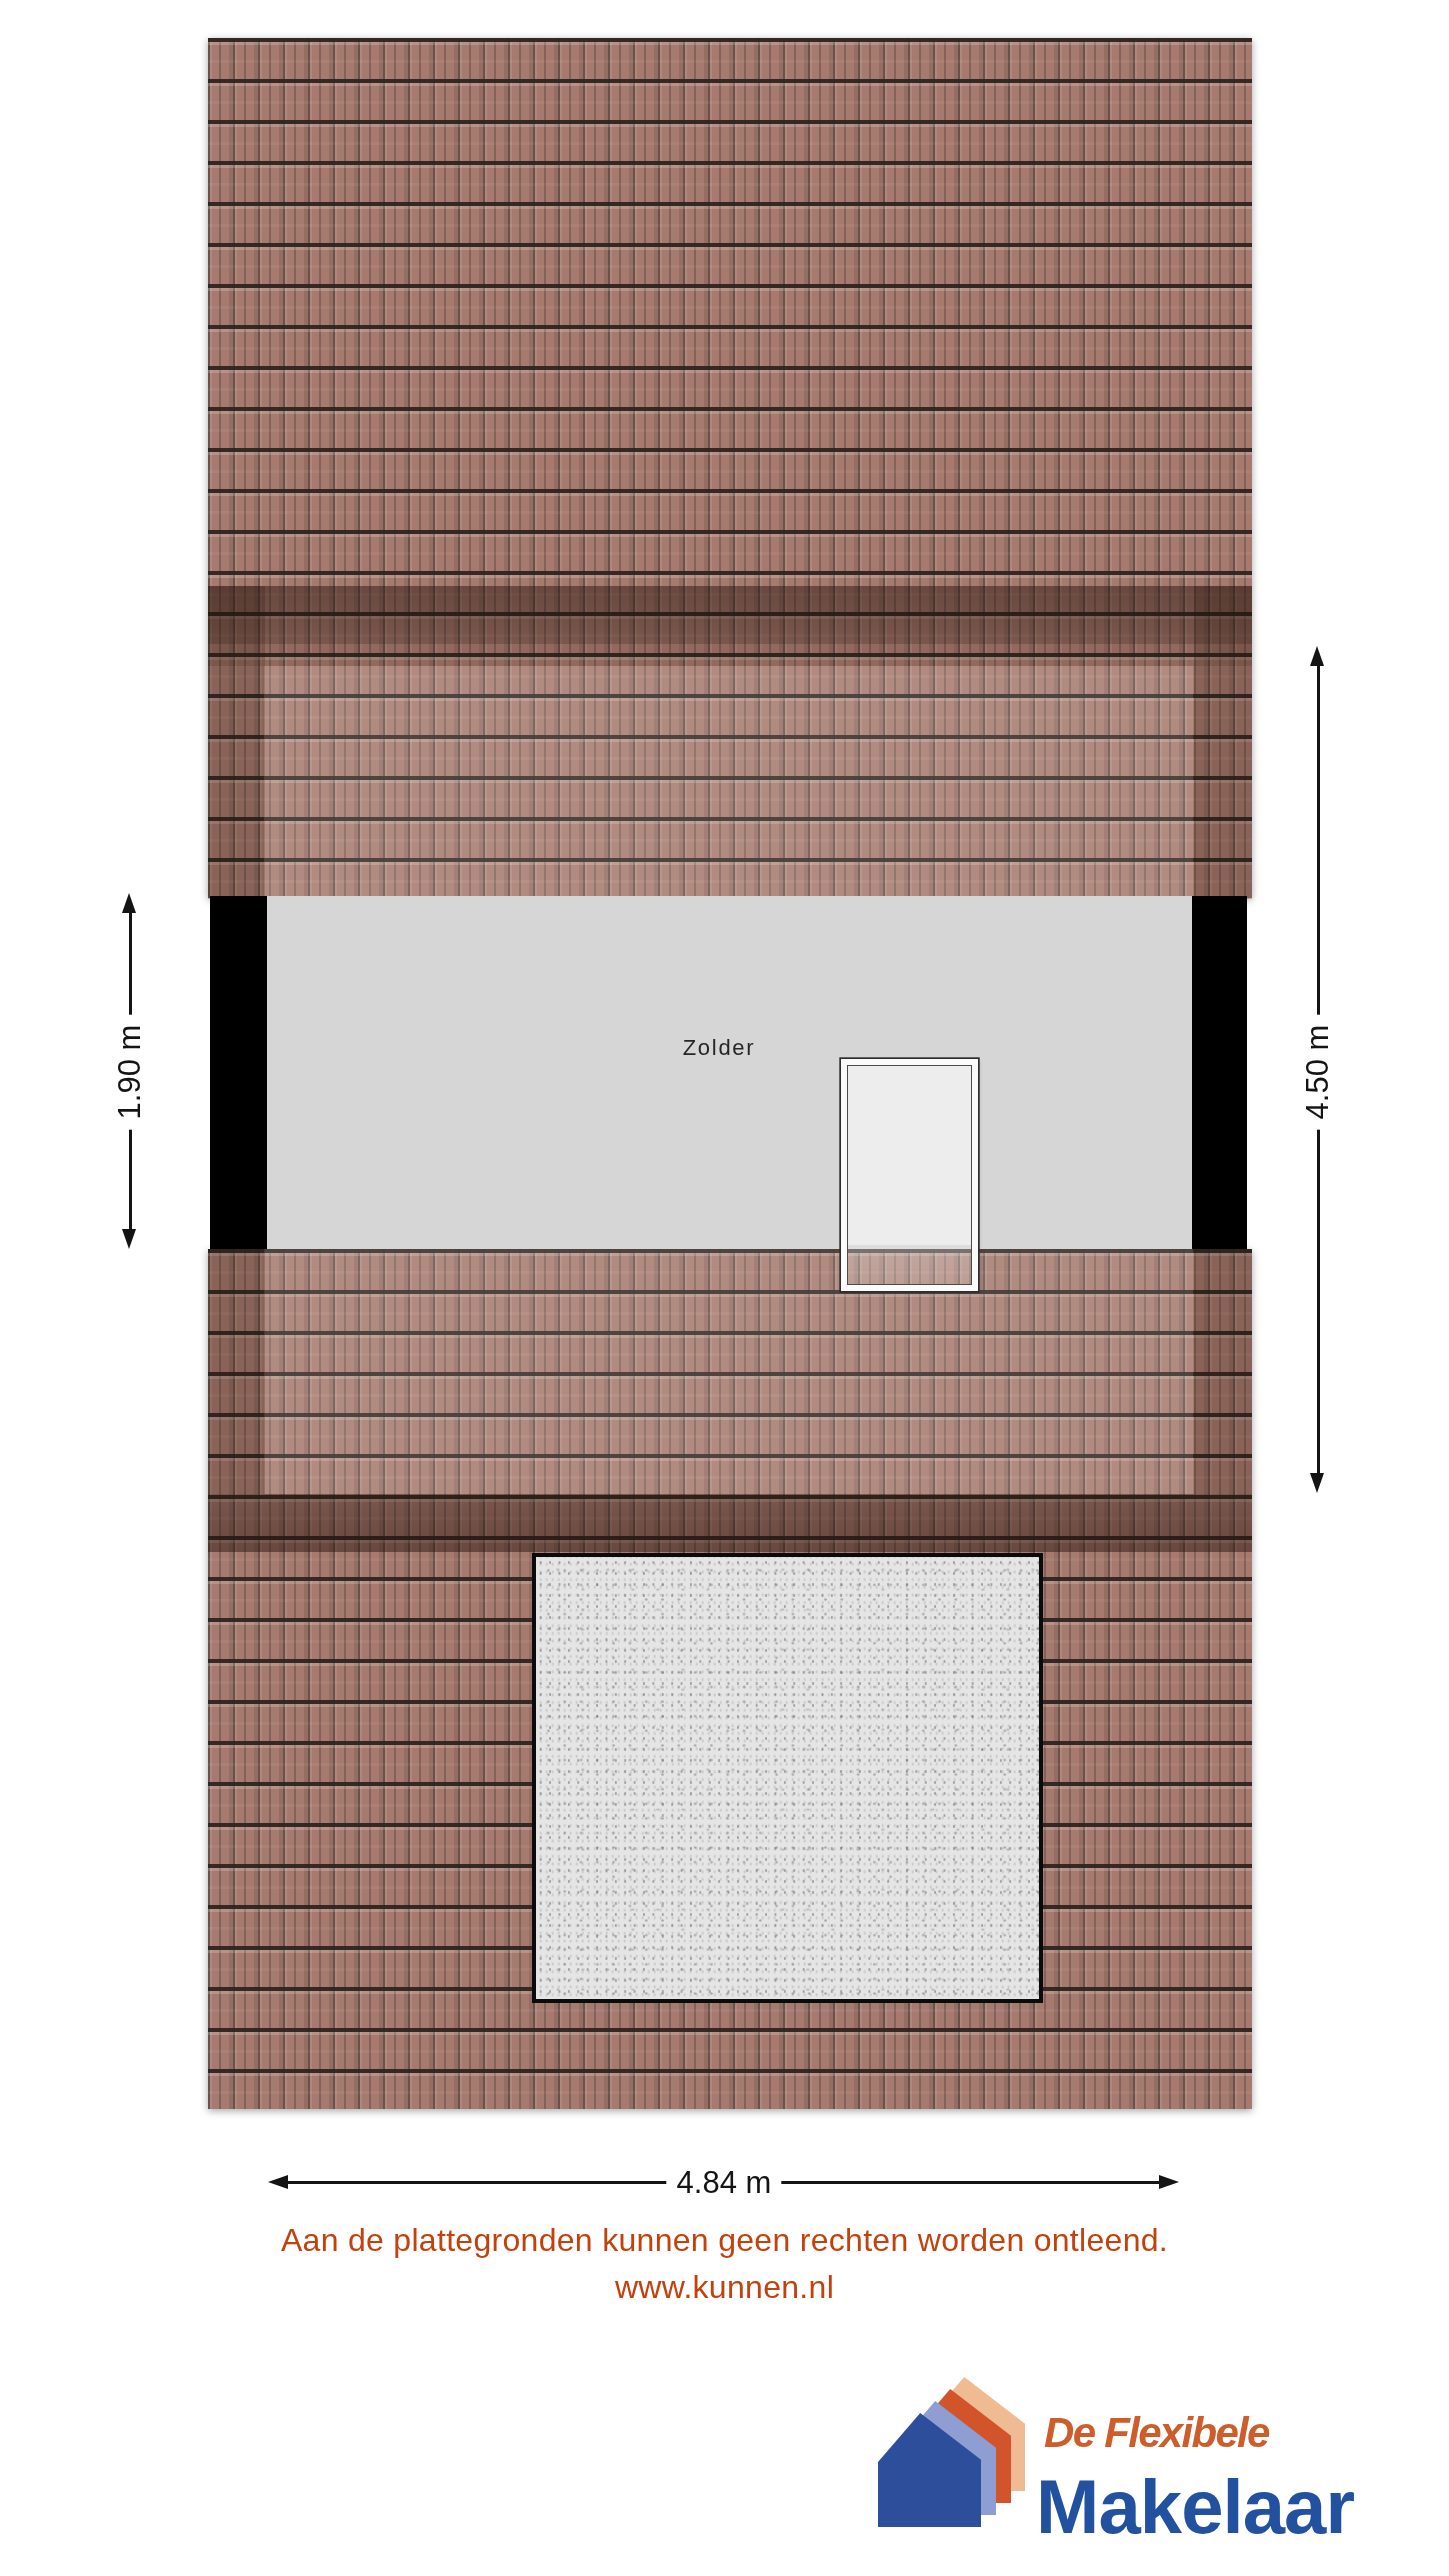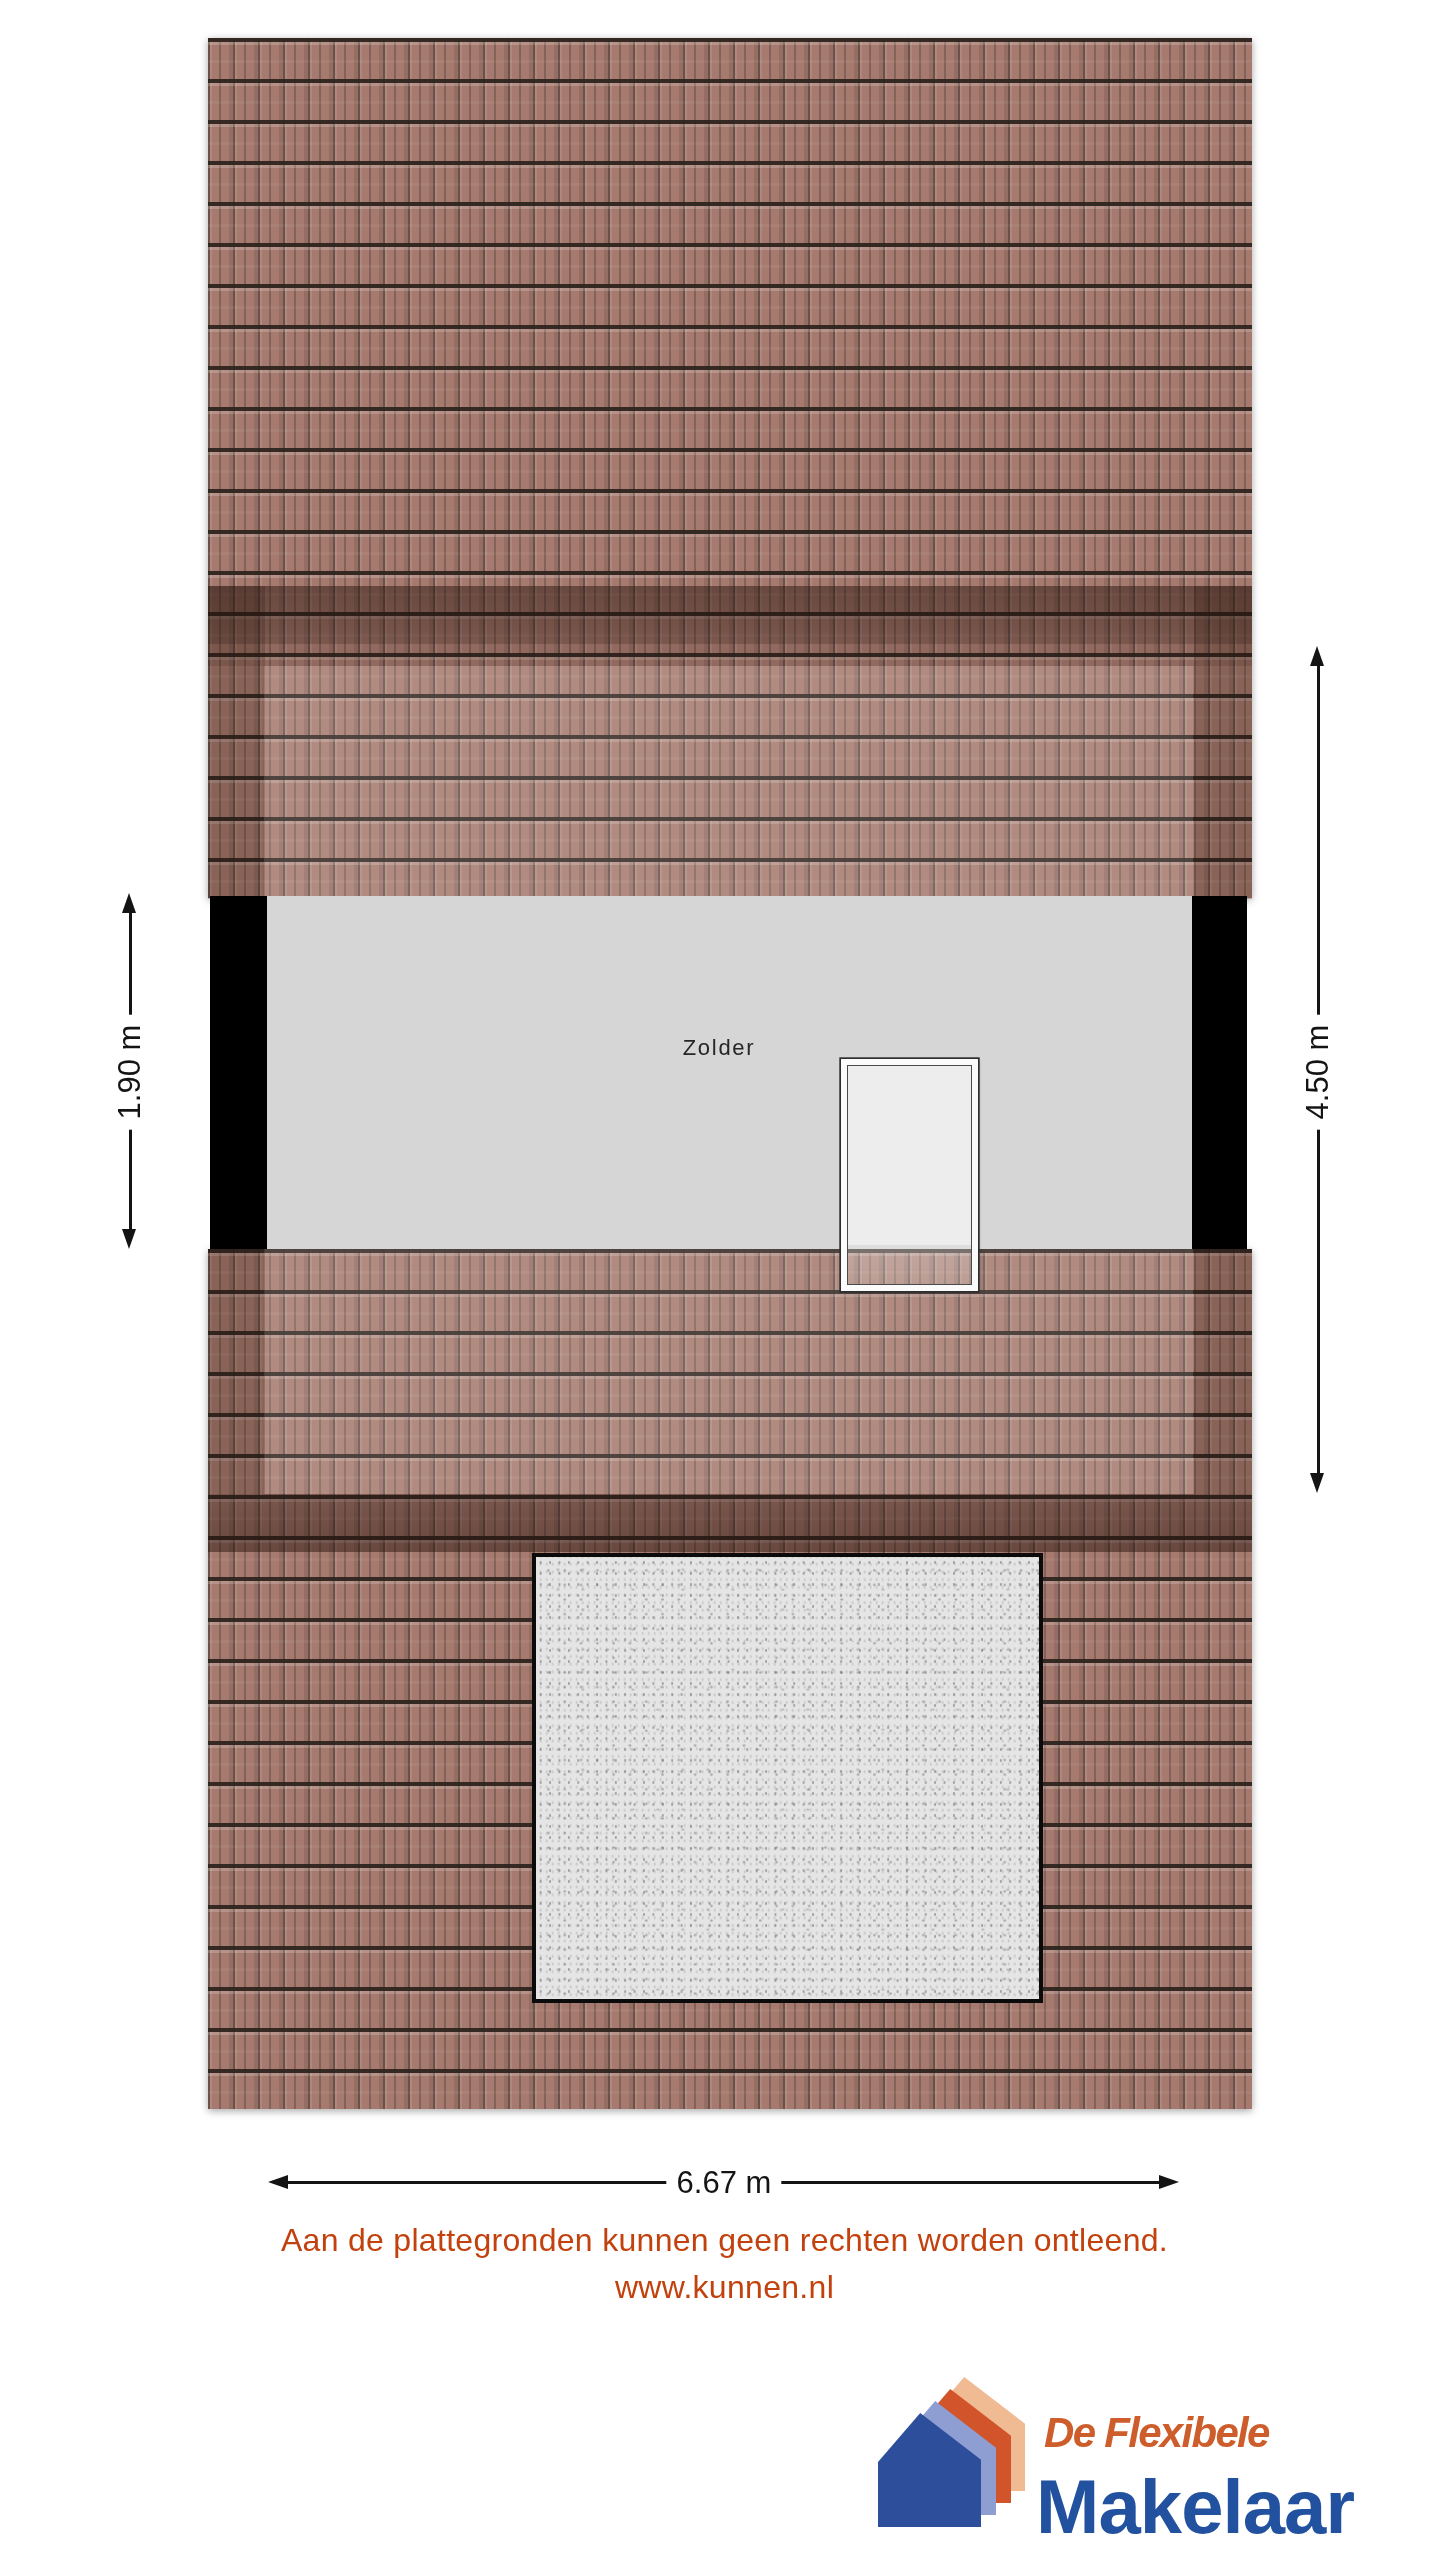--- a/index.html
+++ b/index.html
@@ -152,21 +152,21 @@
     <div class="ah ah-up" style="left:1310px;top:646px;"></div>
     <div class="dim-line-v" style="left:1317px;top:663px;height:814px;"></div>
     <div class="ah ah-down" style="left:1310px;top:1473px;"></div>
     <div class="dim-label vert" style="left:1318px;top:1072px;">4.50 m</div>
   </div>
 
   <div class="dim">
     <div class="ah ah-left" style="left:268px;top:2175px;"></div>
     <div class="dim-line-h" style="left:285px;top:2181px;width:878px;"></div>
     <div class="ah ah-right" style="left:1159px;top:2175px;"></div>
-    <div class="dim-label horiz" style="left:724px;top:2183px;">6.67 m</div>
+    <div class="dim-label horiz" style="left:724px;top:2183px;">4.84 m</div>
   </div>
 
   <div class="footer-text disclaimer">Aan de plattegronden kunnen geen rechten worden ontleend.</div>
   <div class="footer-text website">www.kunnen.nl</div>
 
   <div class="logo">
     <div class="house-layer hl-peach"></div>
     <div class="house-layer hl-orange"></div>
     <div class="house-layer hl-peri"></div>
     <div class="house-layer hl-blue"></div>

